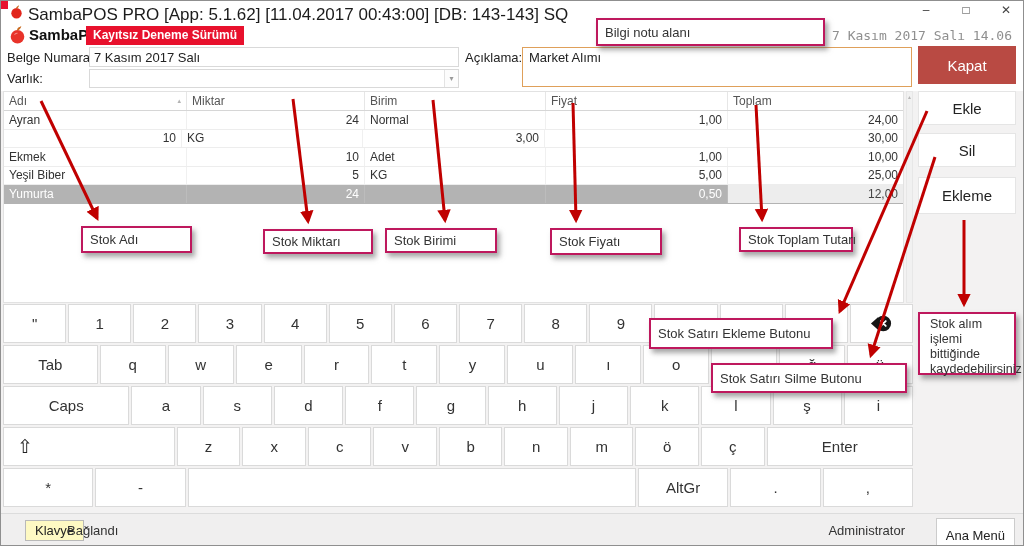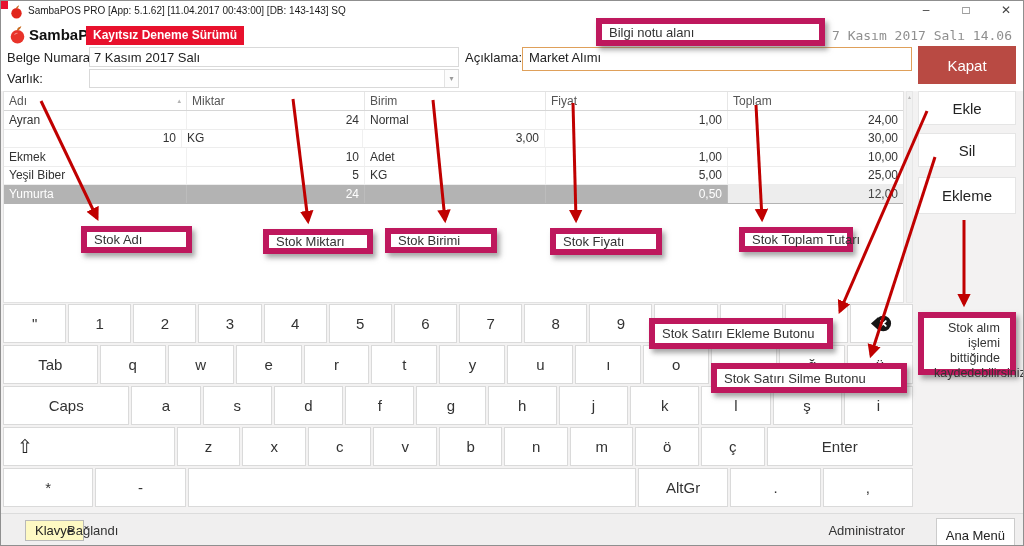--- a/index.html
+++ b/index.html
@@ -5,40 +5,40 @@
   html,body{margin:0;padding:0;background:#d8d8d8;}
   *{box-sizing:border-box;}
   .window{position:relative;width:1024px;height:546px;background:#f3f2f2;border:1px solid #8f8f8f;
           font-family:"Liberation Sans",sans-serif;overflow:hidden;}
   
   .white-top{position:absolute;left:0;top:0;right:0;height:90px;background:#fff;}
   
   .titlebar{position:absolute;left:0;top:0;right:0;height:22px;background:#fff;}
   .corner-artifact{position:absolute;left:0;top:0;width:7px;height:8px;background:#e8112d;}
   .app-icon{position:absolute;left:9px;top:4px;}
-  .title{position:absolute;left:27px;top:4px;font-size:10px;color:#1b1b1b;white-space:nowrap;}
+  .title{position:absolute;left:27px;top:4px;font-size:17px;color:#1b1b1b;white-space:nowrap;}
   .win-controls{position:absolute;right:10px;top:2px;display:flex;gap:26px;font-size:12px;color:#444;}
   .win-btn{width:14px;text-align:center;cursor:default;}
   
   .logo{position:absolute;left:8px;top:25px;}
   .brand{position:absolute;left:28px;top:25px;font-size:15px;font-weight:bold;color:#101010;}
   .badge{position:absolute;left:85px;top:25px;background:#e8112d;color:#fff;font-size:12px;
          font-weight:bold;padding:2px 7px 3px;}
   .datetime{position:absolute;right:11px;top:27px;font-family:"DejaVu Sans Mono",monospace;
             font-size:13px;color:#8f8f8f;white-space:nowrap;}
   
   .flabel{position:absolute;font-size:13px;color:#222;white-space:nowrap;}
   .belge-label{left:6px;top:49px;} .varlik-label{left:6px;top:70px;} .aciklama-label{left:464px;top:49px;}
   .belge-input{position:absolute;left:88px;top:46px;width:370px;height:20px;border:1px solid #d9d9d9;
                font-family:inherit;font-size:13px;padding:0 4px;color:#222;background:#fff;}
   .combo{position:absolute;left:88px;top:68px;width:370px;height:19px;border:1px solid #d9d9d9;background:#fff;}
   .combo-input{position:absolute;left:0;top:0;width:352px;height:17px;border:none;font-family:inherit;font-size:13px;padding:0 4px;}
   .combo-btn{position:absolute;right:0;top:0;width:14px;height:17px;border-left:1px solid #e3e3e3;
              color:#999;font-size:8px;display:flex;align-items:center;justify-content:center;background:#fcfcfc;}
-  .aciklama-box{position:absolute;left:521px;top:46px;width:390px;height:24px;border:1px solid #dfa05a;
+  .aciklama-box{position:absolute;left:521px;top:46px;width:390px;height:40px;border:1px solid #dfa05a;
                 background:#fff;font-size:13px;color:#222;padding:2px 6px;}
   
   .side-btn{position:absolute;left:917px;width:98px;background:#fff;border:1px solid #e5e5e5;
             display:flex;align-items:center;justify-content:center;font-size:15px;color:#222;cursor:default;}
   .btn-kapat{top:45px;height:38px;background:#b94a43;border:1px solid #b94a43;color:#fff;}
   .btn-ekle{top:90px;height:34px;} .btn-sil{top:132px;height:34px;} .btn-kaydet{top:176px;height:37px;}
   
   .grid{position:absolute;left:2px;top:90px;width:901px;height:212px;background:#fff;
         border:1px solid #e2e2e2;font-size:12px;color:#333;}
   .grid-head{display:flex;height:19px;border-bottom:1px solid #d6d6d6;color:#555;text-align:right;}
@@ -63,22 +63,22 @@
   .shift-glyph{font-size:19px;color:#222;line-height:1;}
   
   .statusbar{position:absolute;left:0;bottom:0;width:100%;height:32px;background:#f0efef;border-top:1px solid #dcdcdc;}
   .klavye-btn{position:absolute;left:24px;top:6px;height:21px;padding:0 9px;background:#fef9c3;border:1px solid #b9b9b9;
               font-size:13px;color:#222;display:flex;align-items:center;}
   .baglandi{position:absolute;left:66px;top:9px;font-size:13px;color:#333;}
   .admin{position:absolute;right:118px;top:9px;font-size:13px;color:#333;}
   .ana-menu-btn{position:absolute;right:8px;top:4px;height:34px;padding:8px 9px;background:#fff;border:1px solid #cccccc;
                 font-size:13px;color:#222;display:flex;align-items:center;}
   
-  .callout{position:absolute;background:#fff;border:6px solid #be185d;box-shadow:3px 4px 5px rgba(95,95,95,.55);
-           font-size:13px;color:#333;display:flex;align-items:center;padding:0 7px;z-index:40;white-space:nowrap;text-align:right;}
+  .callout{position:absolute;background:#fff;border:2px solid #be185d;box-shadow:3px 4px 5px rgba(95,95,95,.55);
+           font-size:13px;color:#333;display:flex;align-items:center;padding:0 7px;z-index:40;white-space:nowrap;}
   .co-bilgi{left:595px;top:17px;width:229px;height:28px;}
   .co-adi{left:80px;top:225px;width:111px;height:27px;}
   .co-miktar{left:262px;top:228px;width:110px;height:25px;}
   .co-birim{left:384px;top:227px;width:112px;height:25px;}
   .co-fiyat{left:549px;top:227px;width:112px;height:27px;}
   .co-toplam{left:738px;top:226px;width:114px;height:25px;}
   .co-ekleme{left:648px;top:317px;width:184px;height:31px;}
   .co-silme{left:710px;top:362px;width:196px;height:30px;}
   .co-kaydet-note{left:917px;top:311px;width:98px;height:63px;display:block;white-space:normal;
                   font-size:12.5px;line-height:1.2;padding:3px 10px;}

